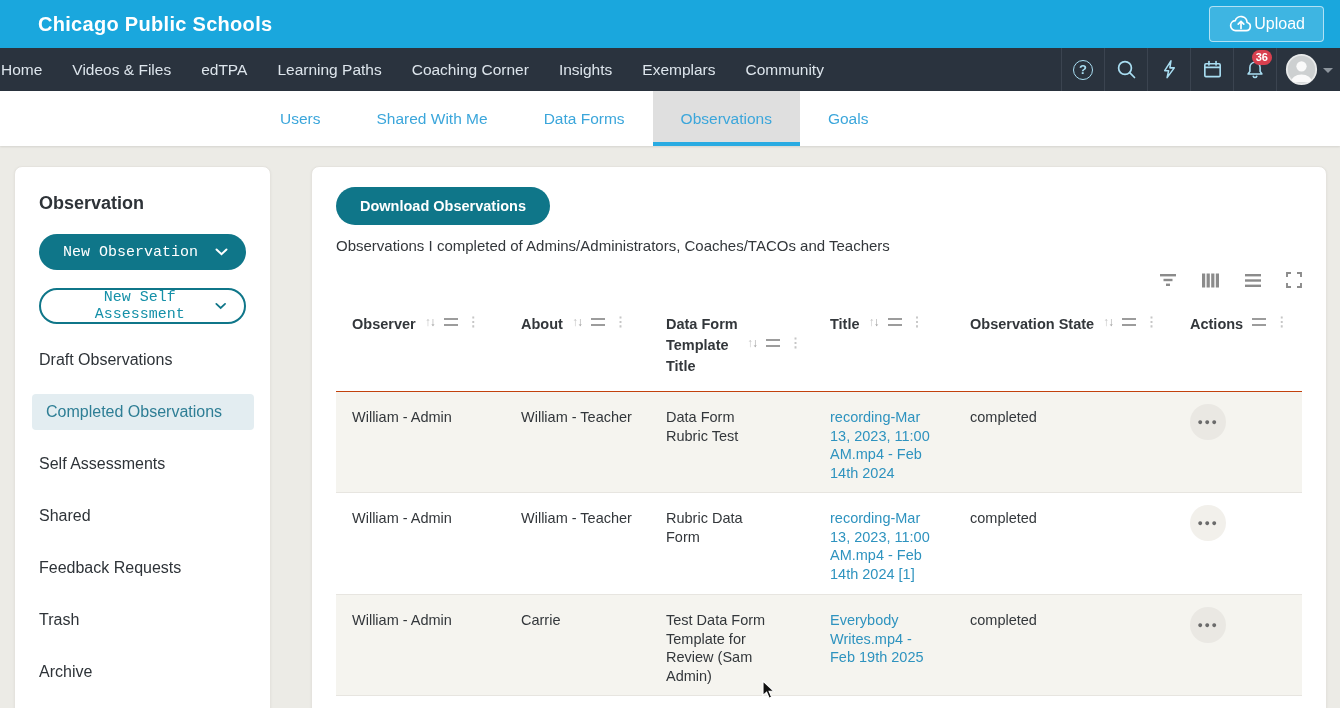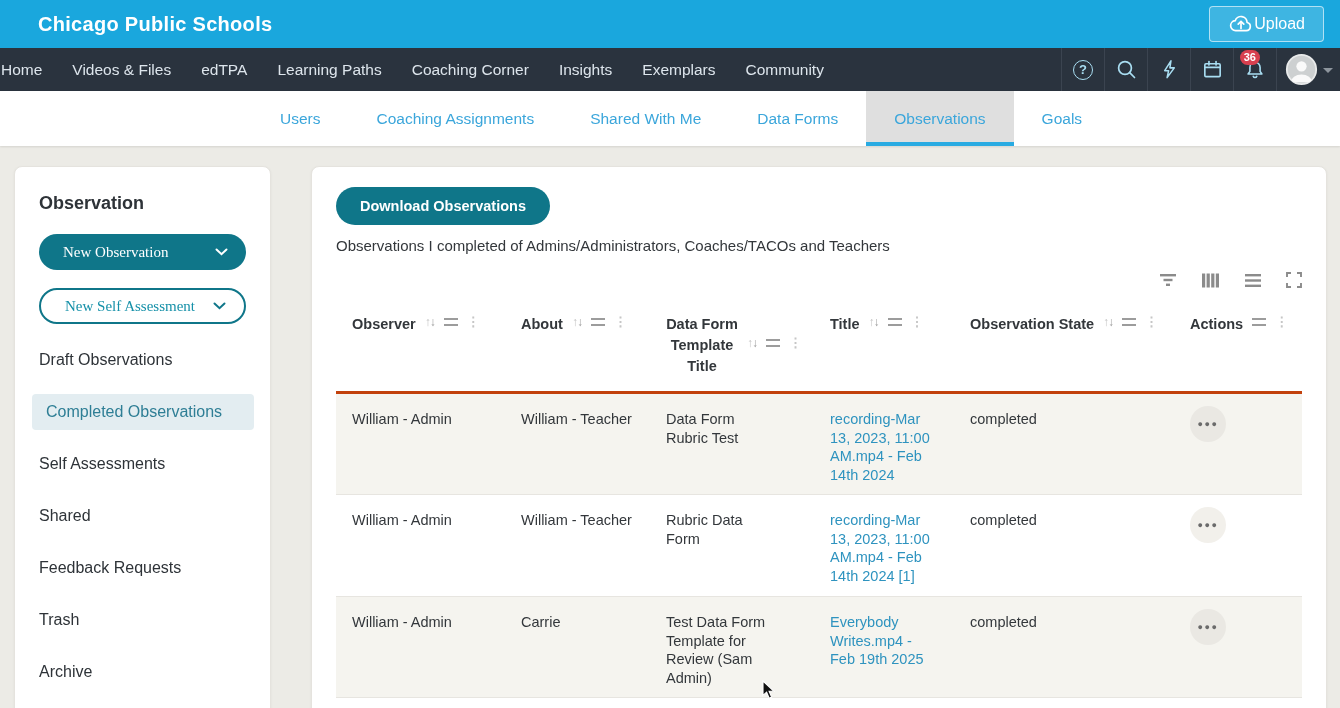--- a/index.html
+++ b/index.html
@@ -13,51 +13,51 @@
   .brand { color:#fff; font-size:20px; font-weight:bold; letter-spacing:.3px; }
   .upload-btn { display:flex; align-items:center; background:rgba(255,255,255,.16); border:1px solid rgba(255,255,255,.6); border-radius:4px; color:#fff; font-size:16px; height:36px; padding:0 18px; cursor:pointer; font-family:inherit; }
   
   .navbar { height:43px; background:#2A333E; display:flex; justify-content:space-between; align-items:stretch; }
   .nav-links { display:flex; align-items:center; gap:30px; padding-left:1px; }
   .nav-link { color:#DDE5EC; font-size:15.5px; cursor:pointer; white-space:nowrap; }
   .nav-icons { display:flex; align-items:stretch; }
   .icon-cell { width:43px; display:flex; align-items:center; justify-content:center; border-left:1px solid #3B4450; position:relative; cursor:pointer; }
   .icon-cell.avatar-cell { width:64px; gap:5px; }
   .help-ring { width:20px; height:20px; border:1.7px solid #A9DEF2; border-radius:50%; color:#A9DEF2; font-size:13px; font-weight:bold; display:flex; align-items:center; justify-content:center; }
-  .badge { position:absolute; top:2px; right:16px; background:#D8404F; color:#fff; font-size:11px; font-weight:bold; border-radius:9px; padding:1px 4px; min-width:13px; text-align:center; line-height:13px; }
+  .badge { position:absolute; top:2px; right:4px; background:#D8404F; color:#fff; font-size:11px; font-weight:bold; border-radius:9px; padding:1px 4px; min-width:13px; text-align:center; line-height:13px; }
   .caret { width:0; height:0; border-left:5px solid transparent; border-right:5px solid transparent; border-top:5px solid #8D959D; margin-top:2px; }
   
   .tabbar { height:55px; background:#fff; display:flex; padding-left:252px; box-shadow:0 1px 2px rgba(0,0,0,.10); position:relative; z-index:2; }
   .tab { display:flex; align-items:center; padding:0 28px; color:#3BA6DB; font-size:15.5px; cursor:pointer; position:relative; white-space:nowrap; }
   .tab.active { background:#DFDFDF; }
   .tab.active::after { content:""; position:absolute; left:0; right:0; bottom:0; height:4px; background:#29ABE2; }
   
   .content { display:flex; gap:40px; padding:20px 13px 0 14px; align-items:flex-start; }
   .card { background:#fff; border:1px solid #E5E3DE; border-radius:8px; box-shadow:0 1px 3px rgba(0,0,0,.05); height:600px; }
   
   .sidebar { width:257px; flex-shrink:0; padding:26px 24px; }
   .sidebar h2 { font-size:18px; margin:0 0 20px; color:#2E3338; }
-  .pill { width:100%; height:36px; border-radius:18px; display:flex; align-items:center; justify-content:space-between; padding:0 18px 0 24px; font-size:15px; cursor:pointer; font-family:Liberation Serif, serif; }
+  .pill { width:100%; height:36px; border-radius:18px; display:flex; align-items:center; justify-content:space-between; padding:0 18px 0 24px; font-size:15px; cursor:pointer; font-family:Liberation Mono, monospace; }
   .pill.solid { background:#0F7689; color:#fff; border:none; margin-bottom:18px; }
   .pill.outline { background:#fff; color:#1590A8; border:2px solid #0F7689; margin-bottom:6px; }
   .side-list { margin-top:10px; }
   .side-item { height:52px; display:flex; align-items:center; font-size:16px; color:#2E3338; cursor:pointer; }
   .side-item.active { height:36px; margin:8px -8px 8px -7px; padding:0 14px; background:#E3EDF1; border-radius:4px; color:#2E7E95; }
   
   .main { flex:1; padding:20px 24px; overflow:hidden; }
   .main-head { display:flex; justify-content:space-between; align-items:flex-start; }
   .main-head h1 { font-size:19px; margin:4px 0 0; color:#26292C; }
   .dl-btn { background:#0F7689; color:#fff; border:none; border-radius:19px; height:38px; padding:0 24px; font-size:14.5px; font-weight:bold; cursor:pointer; font-family:inherit;text-align:center; }
   .subtitle { font-size:15px; margin-top:12px; color:#33373B; }
   .toolbar { display:flex; justify-content:flex-end; align-items:center; gap:24px; margin-top:14px; height:24px; }
   .tool { cursor:pointer; display:flex; align-items:center; }
   
   .table { margin-top:10px; }
   .thead, .trow { display:grid; grid-template-columns:169px 145px 164px 140px 220px 1fr; }
-  .thead { border-bottom:3px solid #c2410c;text-align:center; }
+  .thead { border-bottom:1px solid #c2410c; }
   .th { padding:12px 6px 14px 16px; font-size:14.5px; font-weight:bold; color:#33373B; display:flex; align-items:flex-start; gap:9px; cursor:pointer; }
   .th .lbl { white-space:nowrap; line-height:1.45; }
   .th .lbl.wrap { white-space:normal; max-width:72px; }
   .hicons { display:flex; align-items:center; gap:9px; margin-top:1px; }
   .sort-i { font-size:12px; letter-spacing:-1px; line-height:1; cursor:pointer; }
   .sort-i .up { color:#C3C3C3; } .sort-i .dn { color:#9C9C9C; }
   .eq-i { width:14px; height:8px; border-top:2px solid #9C9C9C; border-bottom:2px solid #9C9C9C; cursor:pointer; }
   .kebab-i { color:#C6C6C6; font-size:13px; font-weight:bold; line-height:1; cursor:pointer; }
   .trow { border-bottom:1px solid #E7E5E0; }
   .trow.beige { background:#F5F4EF; }
@@ -143,23 +143,20 @@
       <span class="caret"></span>
     </div>
   </div>
 </nav>
 
 <div class="tabbar">
   <div class="tab">
       <span>Users</span>
     </div>
   <div class="tab">
-      <span>Coaching Assignments</span>
-    </div>
-  <div class="tab">
       <span>Shared With Me</span>
     </div>
   <div class="tab">
       <span>Data Forms</span>
     </div>
   <div class="tab active">
       <span>Observations</span>
     </div>
   <div class="tab">
       <span>Goals</span>

